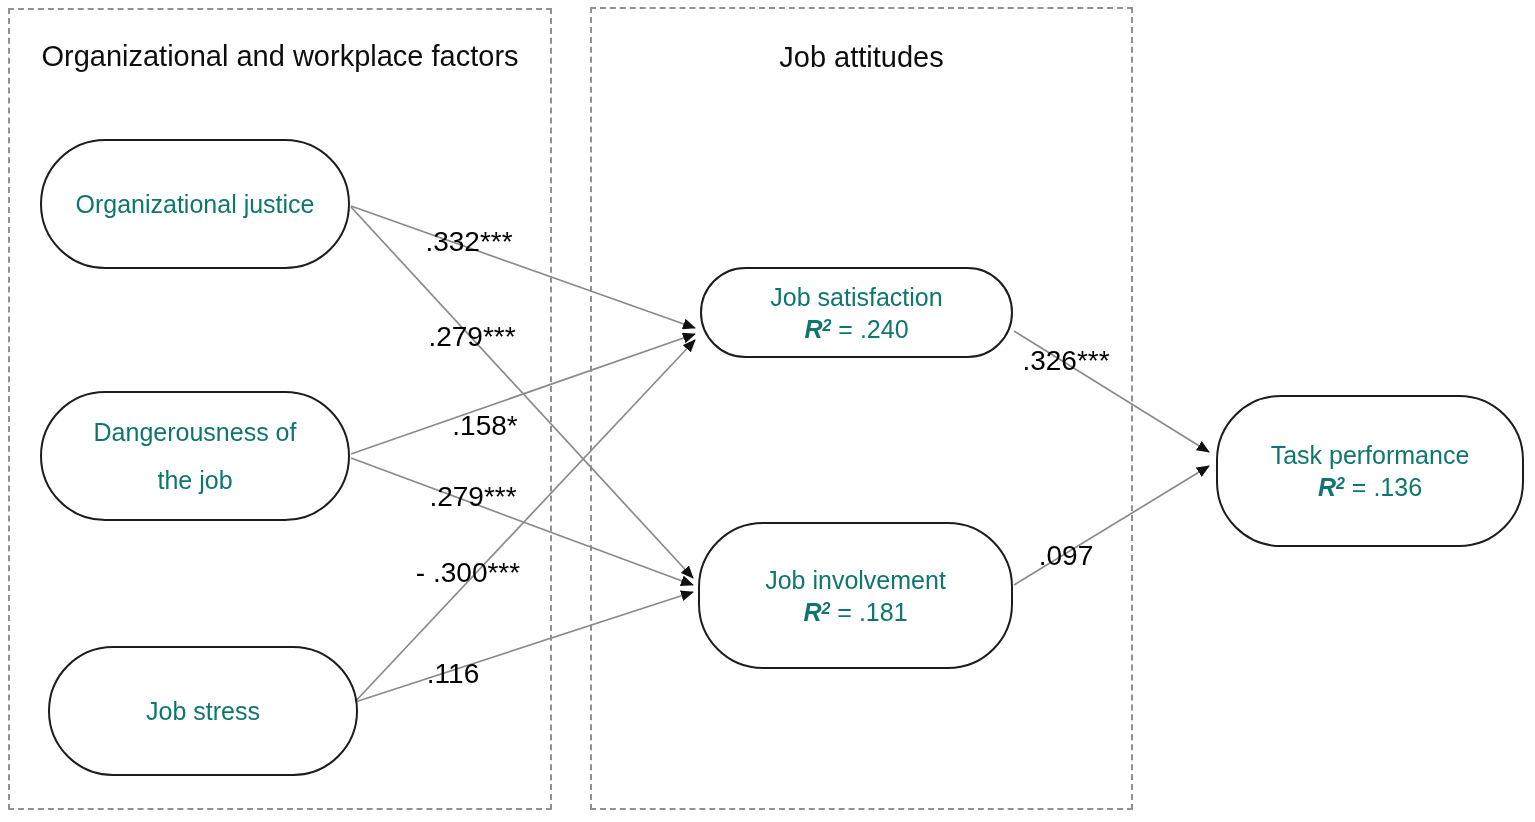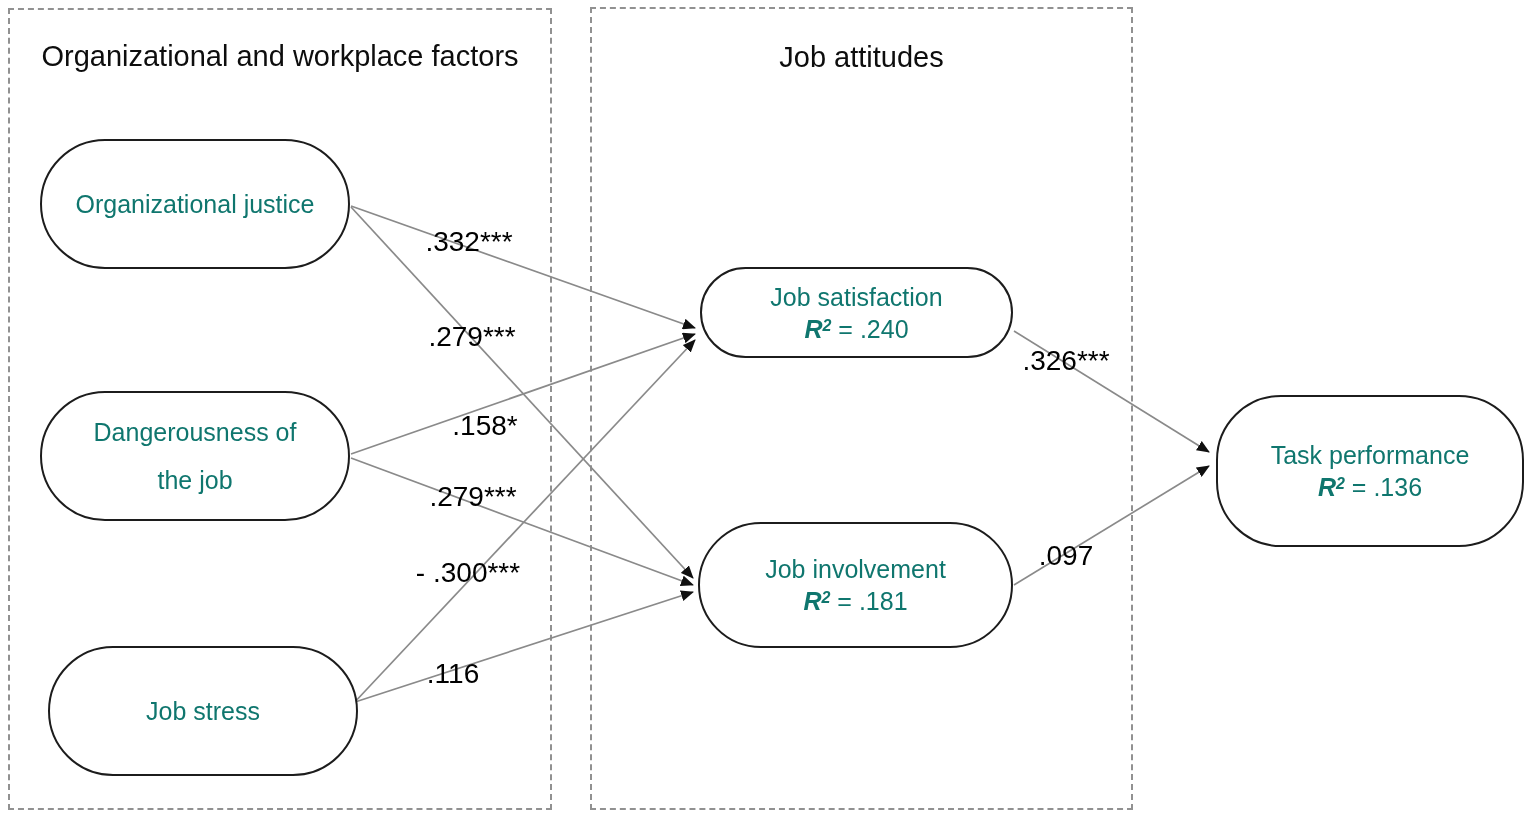--- a/index.html
+++ b/index.html
@@ -50,21 +50,21 @@
     justify-content: center;
     text-align: center;
     font-size: 25px;
     line-height: 1.28;
     color: #0f766e;
   }
   .node.org-justice      { left: 40px;   top: 139px; width: 310px; height: 130px; }
   .node.dangerousness    { left: 40px;   top: 391px; width: 310px; height: 130px; gap: 16px; }
   .node.job-stress       { left: 48px;   top: 646px; width: 310px; height: 130px; }
   .node.job-satisfaction { left: 700px;  top: 267px; width: 313px; height: 91px; }
-  .node.job-involvement  { left: 698px;  top: 522px; width: 315px; height: 126px; }
+  .node.job-involvement  { left: 698px;  top: 522px; width: 315px; height: 147px; }
   .node.task-performance { left: 1216px; top: 395px; width: 308px; height: 152px; }
 
   .r2-line { font-weight: bold; }
   .r2-symbol { font-style: italic; font-weight: bold; }
   .r2-sup {
     font-style: italic;
     font-weight: bold;
     font-size: 64%;
     position: relative;
     top: -0.42em;

